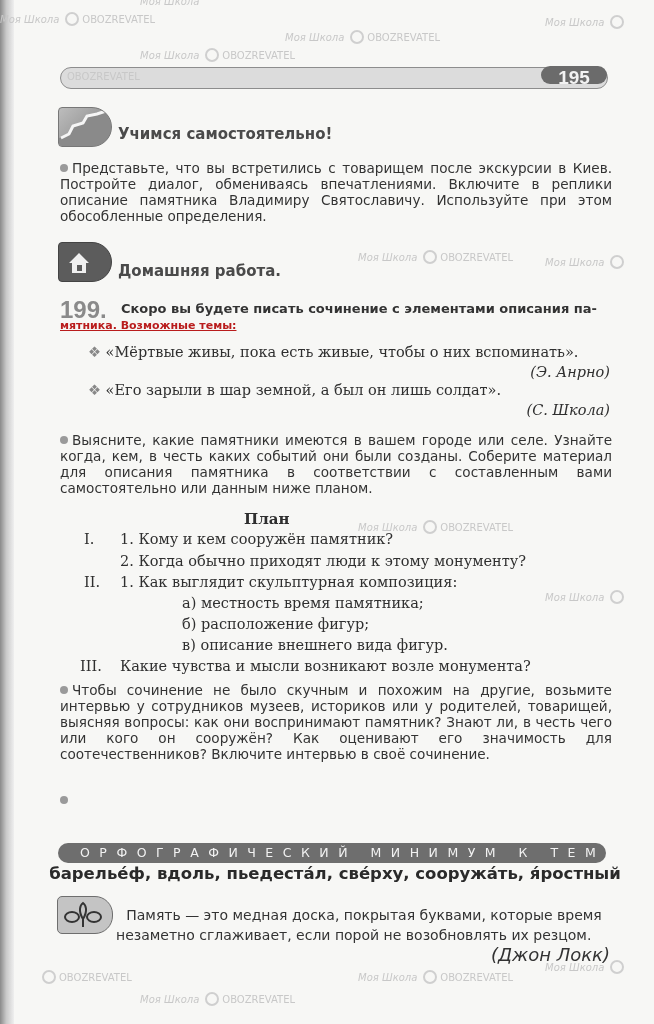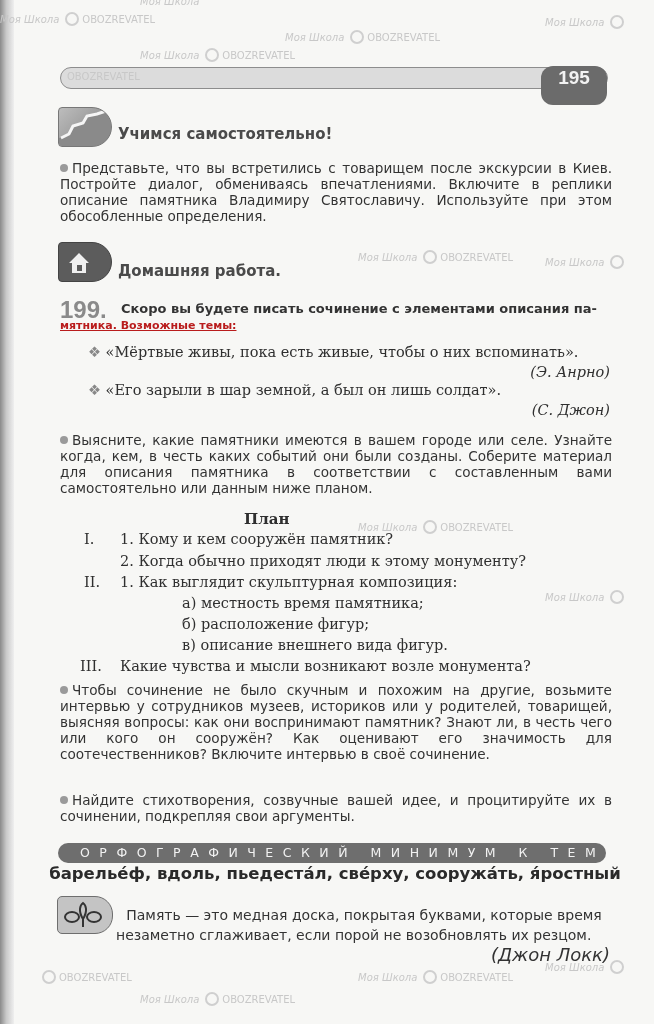--- a/index.html
+++ b/index.html
@@ -5,21 +5,21 @@
   html, body { margin: 0; padding: 0; }
   body {
     width: 654px; height: 1024px; position: relative; overflow: hidden;
     background: #f7f7f5; color: #2b2b2b;
     font-family: "DejaVu Sans", sans-serif;
   }
   .spine { position: absolute; left: 0; top: 0; width: 14px; height: 1024px;
     background: linear-gradient(to right, #8a8a8a 0%, #c9c9c9 45%, #efefef 100%); }
   .header-bar { position: absolute; left: 60px; top: 67px; width: 548px; height: 22px;
     border-radius: 11px; background: #dcdcdc; border: 1.5px solid #8d8d8d; box-sizing: border-box; }
-  .page-num { position: absolute; right: 0; top: -2px; height: 39px; width: 66px; border-radius: 12px;
+  .page-num { position: absolute; right: 0; top: -2px; height: 18px; width: 66px; border-radius: 12px;
     background: #6b6b6b; color: #f2f2f2; font-family: "Liberation Sans", sans-serif;
     font-weight: bold; font-size: 19px; line-height: 23px; text-align: center; }
   .icon-box { position: absolute; width: 52px; height: 38px; border-radius: 4px 20px 20px 4px; overflow: hidden; }
   .icon-box.learn { left: 58px; top: 107px; background: linear-gradient(135deg,#bdbdbd,#7d7d7d); border: 1px solid #777; }
   .icon-box.home  { left: 58px; top: 242px; background: #5c5c5c; border: 1px solid #444; }
   .icon-box.quote { left: 57px; top: 896px; width: 54px; height: 36px; background: #c4c4c4; border: 1.5px solid #6e6e6e; border-radius: 5px 18px 18px 5px; }
   .section-title { position: absolute; font-family: "DejaVu Sans", sans-serif; font-weight: bold;
     font-size: 15px; color: #4a4a4a; }
   .para { position: absolute; left: 60px; width: 552px; font-family: "DejaVu Sans", sans-serif;
     font-size: 13.6px; line-height: 16px; color: #333; text-align: justify; }
@@ -80,38 +80,38 @@
 </div>
 <div class="section-title" style="left:118px;top:262px">Домашняя работа.</div>
 
 <div class="ex-num">199.</div>
 <div class="ex-text">Скоро вы будете писать сочинение с элементами описания па-</div>
 <div class="ex-text2">мятника. Возможные темы:</div>
 
 <div class="serif" style="left:88px;top:344px"><span style="color:#888">❖ </span><span>«Мёртвые живы, пока есть живые, чтобы о них вспоминать».</span></div>
 <div class="serif ital" style="right:44px;top:364px">(Э. Анрно)</div>
 <div class="serif" style="left:88px;top:382px"><span style="color:#888">❖ </span><span>«Его зарыли в шар земной, а был он лишь солдат».</span></div>
-<div class="serif ital" style="right:44px;top:402px">(С. Джон)</div>
+<div class="serif ital" style="right:44px;top:402px">(С. Школа)</div>
 
 <div class="para" style="top:432px"><span class="bullet"></span><span>Выясните, какие памятники имеются в вашем городе или селе. Узнайте когда, кем, в честь каких событий они были созданы. Соберите материал для описания памятника в соответствии с составленным вами самостоятельно или данным ниже планом.</span></div>
 
 <div class="serif" style="left:244px;top:510px;font-weight:bold;font-size:15px">План</div>
 <div class="serif" style="left:84px;top:531px">I.</div>
 <div class="serif" style="left:120px;top:531px">1. Кому и кем сооружён памятник?</div>
 <div class="serif" style="left:120px;top:553px">2. Когда обычно приходят люди к этому монументу?</div>
 <div class="serif" style="left:84px;top:574px">II.</div>
 <div class="serif" style="left:120px;top:574px">1. Как выглядит скульптурная композиция:</div>
 <div class="serif" style="left:182px;top:595px">а) местность время памятника;</div>
 <div class="serif" style="left:182px;top:616px">б) расположение фигур;</div>
 <div class="serif" style="left:182px;top:637px">в) описание внешнего вида фигур.</div>
 <div class="serif" style="left:80px;top:658px">III.</div>
 <div class="serif" style="left:120px;top:658px">Какие чувства и мысли возникают возле монумента?</div>
 
 <div class="para" style="top:682px"><span class="bullet"></span><span>Чтобы сочинение не было скучным и похожим на другие, возьмите интервью у сотрудников музеев, историков или у родителей, товарищей, выясняя вопросы: как они воспринимают памятник? Знают ли, в честь чего или кого он сооружён? Как оценивают его значимость для соотечественников? Включите интервью в своё сочинение.</span></div>
-<div class="para" style="top:792px"><span class="bullet"></span><span>Найдите стихотворения, созвучные вашей идее, и процитируйте их в сочинении, подкрепляя свои аргументы.</span></div>
+<div class="para" style="top:792px"><span class="bullet"></span></div>
 
 <div class="ortho-bar">ОРФОГРАФИЧЕСКИЙ МИНИМУМ К ТЕМЕ</div>
 <div class="ortho-words">барельéф, вдоль, пьедестáл, свéрху, сооружáть, я́ростный</div>
 
 <div class="icon-box quote">
   <svg width="54" height="36" viewBox="0 0 54 36">
       <g fill="none" stroke="#333" stroke-width="2">
         <ellipse cx="14" cy="20" rx="7" ry="5"></ellipse>
         <ellipse cx="36" cy="20" rx="7" ry="5"></ellipse>
         <path d="M25 22 C20 14 22 8 25 6 C28 8 30 14 25 22 Z"></path>

